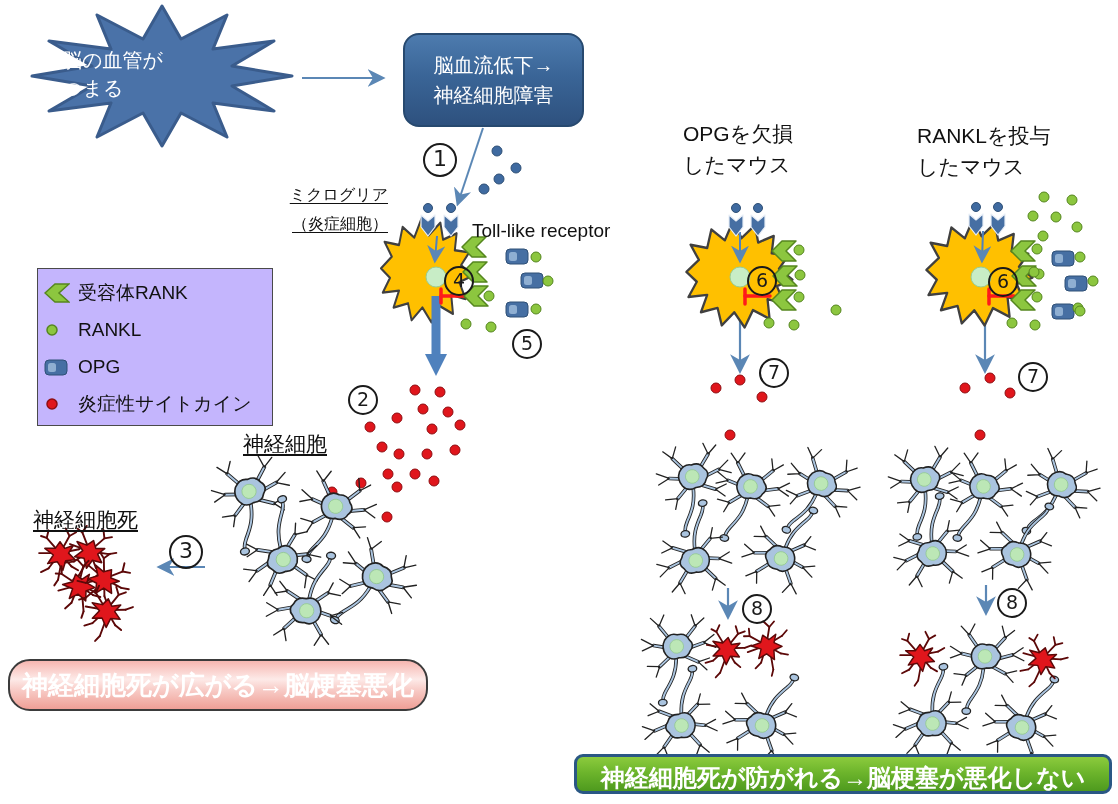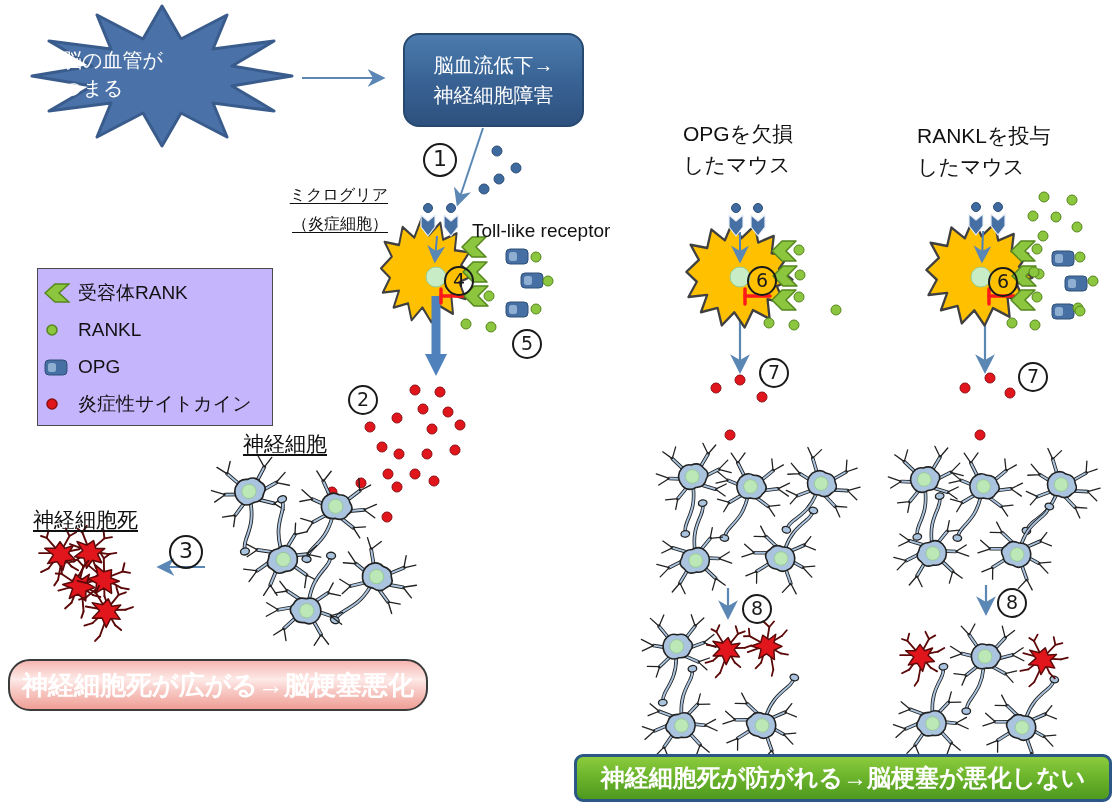--- a/index.html
+++ b/index.html
@@ -31,21 +31,21 @@
   .legend-lb{font-size:19px;}
   #neuron-label{left:243px;top:430px;font-size:21px;}
   #neuron-death-label{left:33px;top:506px;font-size:21px;}
   .coltitle{font-size:21px;line-height:31px;}
   #col-opg{left:683px;top:118px;}
   #col-rankl{left:917px;top:120px;}
   #bad-box{left:8px;top:659px;width:420px;height:52px;border-radius:22px;
      border:2px solid #3b3b3b;box-sizing:border-box;z-index:3;position:absolute;
      background:linear-gradient(180deg,#f6b6b0 0%,#fdeae8 38%,#f8ccc7 60%,#ef9f96 100%);
      color:#fff;font-weight:bold;font-size:26px;text-align:center;line-height:48px;}
-  #good-box{left:574px;top:754px;width:538px;height:48px;border-radius:9px;
+  #good-box{left:574px;top:754px;width:538px;height:40px;border-radius:9px;
      border:3px solid #2a5784;box-sizing:border-box;z-index:3;position:absolute;
      background:linear-gradient(180deg,#8ccb3d 0%,#6db52c 45%,#4e9a1e 100%);
      color:#fff;font-weight:bold;font-size:24px;text-align:center;line-height:42px;}
 </style>
 </head>
 <body>
 
 <svg id="scene" width="1118" height="804" viewBox="0 0 1118 804">
   <defs>
     <marker id="ah" viewBox="0 0 10 10" refX="8" refY="5" markerWidth="9" markerHeight="9" orient="auto">

